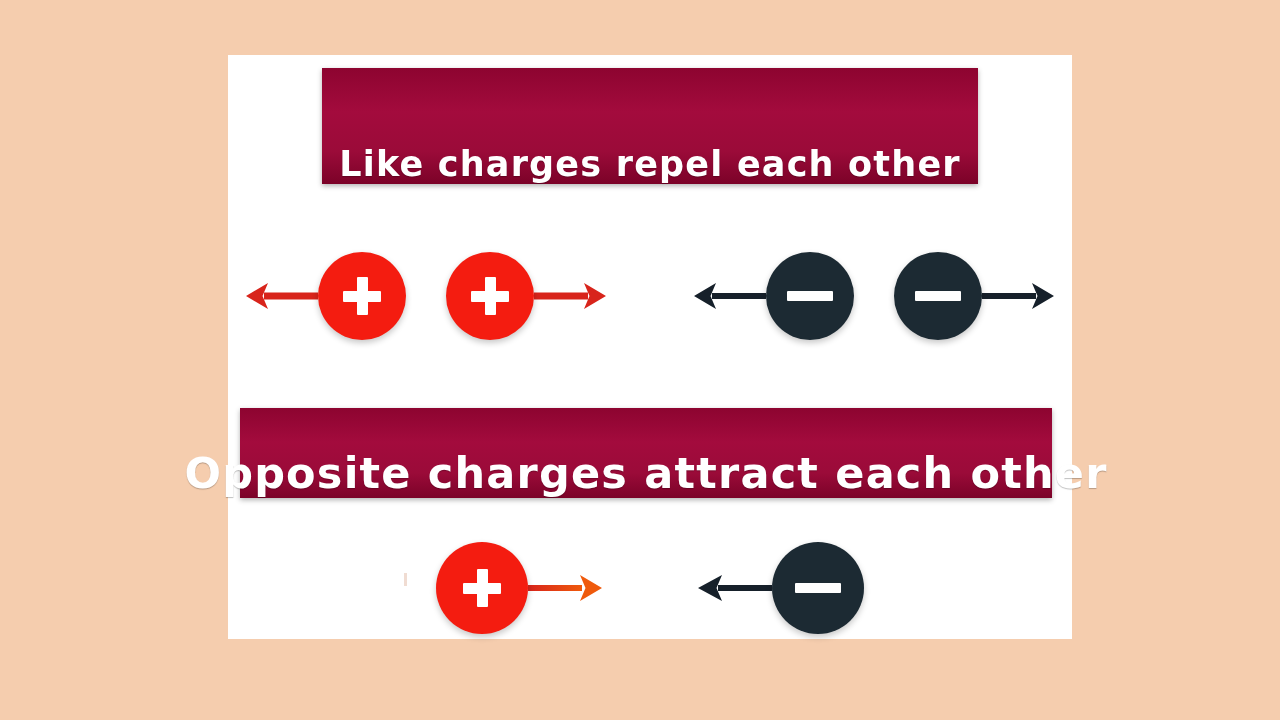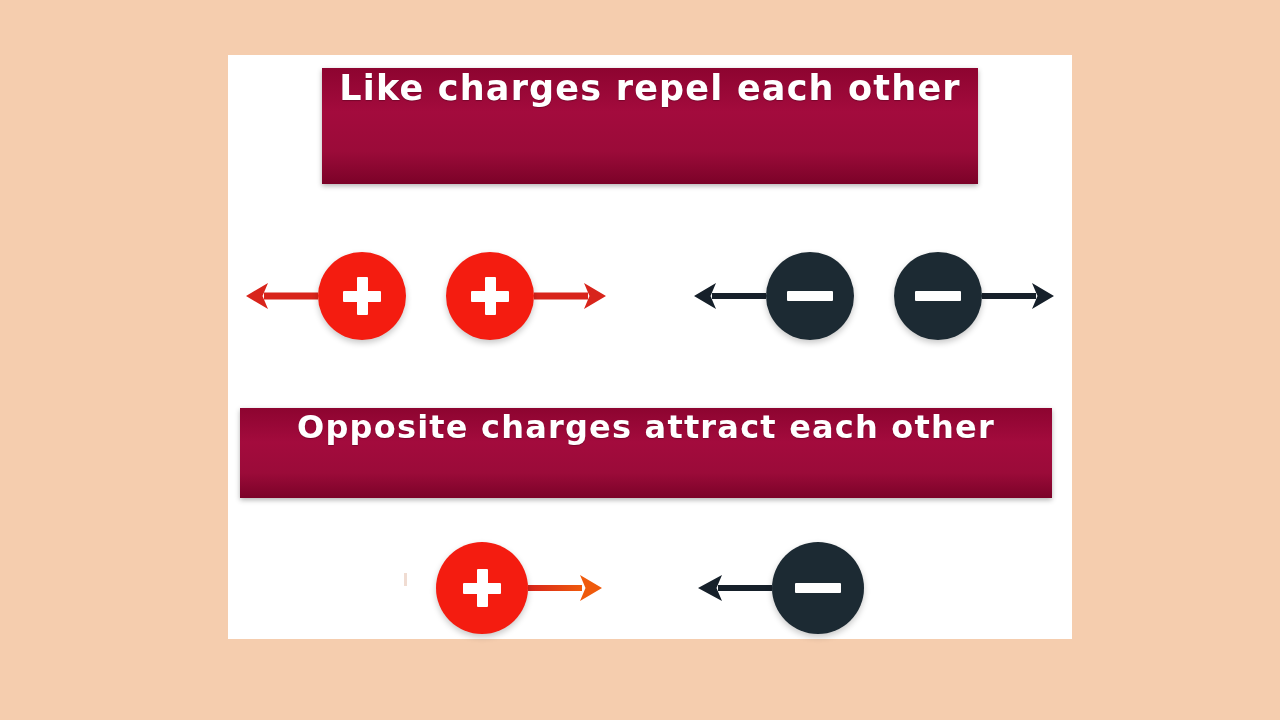--- a/index.html
+++ b/index.html
@@ -30,21 +30,21 @@
     height: 584px;
     background: #ffffff;
   }
 
   
   .banner {
     position: absolute;
     background: linear-gradient(180deg, #8d0430 0%, #a30b3d 38%, #9b0b39 72%, #7b0228 100%);
     box-shadow: 0 2px 5px rgba(0,0,0,0.30);
     display: flex;
-    align-items: flex-start;
+    align-items: flex-end;
   }
   .banner-text {
     color: #ffffff;
     font-family: "DejaVu Sans", sans-serif;
     font-weight: bold;
     letter-spacing: 1.2px;
     white-space: nowrap;
     text-shadow: 0 1px 1px rgba(0,0,0,0.25);
   }
 
@@ -60,21 +60,21 @@
   }
 
   #banner-attract {
     left: 12px;   
     top: 353px;   
     width: 812px;
     height: 90px;
     justify-content: center;
   }
   #banner-attract .banner-text {
-    font-size: 32px;
+    font-size: 43px;
   }
 
   
   .charge-row {
     position: absolute;
     display: flex;
     align-items: center;
   }
   #row-like {
     left: 12px;

